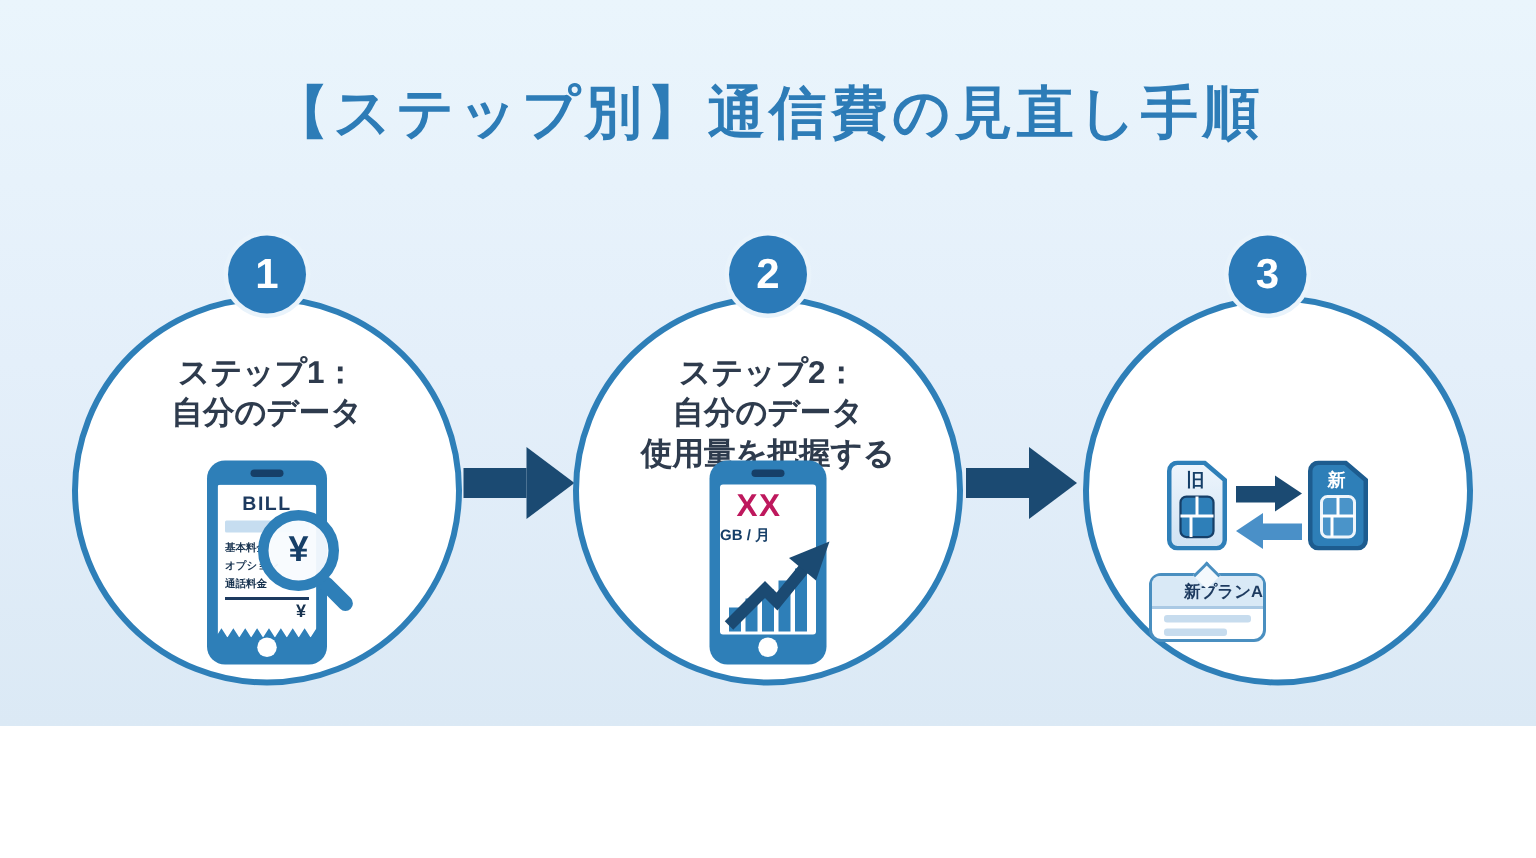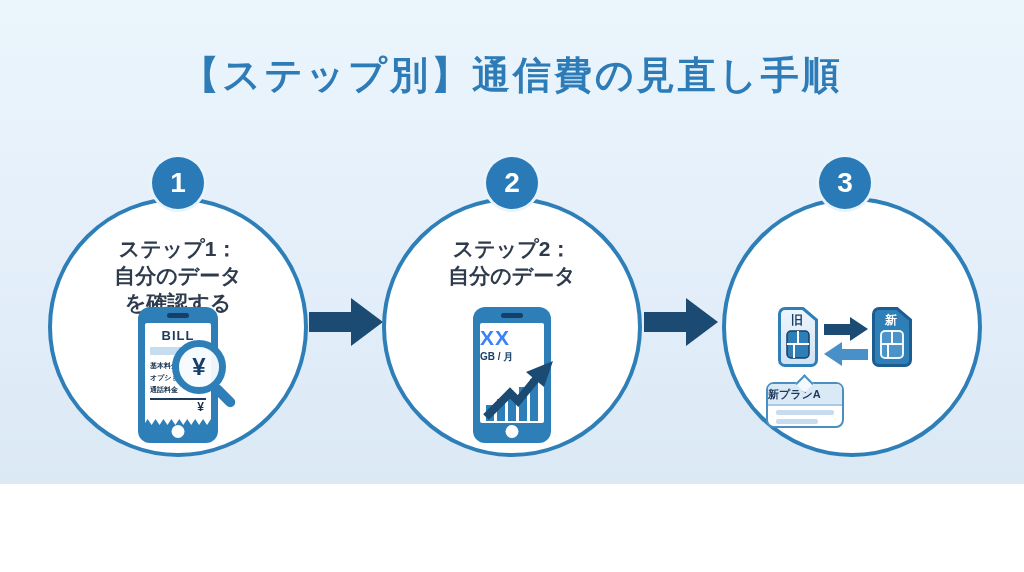--- a/index.html
+++ b/index.html
@@ -67,22 +67,22 @@
     display:flex; align-items:center; justify-content:center; z-index:4;
   }
   .magnifier-symbol { font-size:24px; font-weight:bold; color:#163f68; }
   .magnifier-handle {
     position:absolute; left:76px; top:74px; width:28px; height:10px; border-radius:6px;
     background:#2e7fb8; transform:rotate(45deg); transform-origin:0 50%; z-index:3;
   }
   
   .data-phone { left:87px; top:106px; width:78px; }
   .data-screen { height:100px; }
-  .data-amount { padding-right:12px; margin-top:3px;
-    font-size:21px; font-weight:bold; color:#3b82f6; letter-spacing:1px; }
+  .data-amount { text-align:center; padding-right:12px; margin-top:3px;
+    font-size:21px; font-weight:bold; color:#be185d; letter-spacing:1px; }
   .data-unit { text-align:left; padding-right:12px; font-size:10px; font-weight:bold; color:#163f68; }
   .usage-bars { position:absolute; left:6px; right:6px; bottom:2px; height:46px;
     display:flex; align-items:flex-end; justify-content:center; gap:3px; z-index:1; }
   .usage-bar { width:8px; background:#2e7fb8; }
   .ub1{height:16px;} .ub2{height:22px;} .ub3{height:28px;} .ub4{height:34px;} .ub5{height:42px;}
   .trend-arrow { position:absolute; left:0; top:24px; z-index:2; }
   
   .sim { position:absolute; width:40px; height:60px; }
   .sim-old { left:52px; top:106px; }
   .sim-new { left:146px; top:106px; }
@@ -99,21 +99,21 @@
     position:absolute; top:181px; width:78px; height:46px; box-sizing:border-box;
     border:2px solid #4a8fc0; border-radius:8px; background:#ffffff;
   }
   .card-a { left:40px; } .card-b { left:133px; }
   .plan-card-pointer {
     position:absolute; top:-7px; left:30px; width:11px; height:11px; background:#f4f9fd;
     border-left:2px solid #4a8fc0; border-top:2px solid #4a8fc0; transform:rotate(45deg);
   }
   .plan-card-header {
     background:#d9e9f6; border-radius:5px 5px 0 0; border-bottom:2px solid #aac9e4;
-    text-align:left; font-size:11px; font-weight:bold; color:#1d3a5f; padding:3px 0 2px 0;
+    text-align:right; font-size:11px; font-weight:bold; color:#1d3a5f; padding:3px 0 2px 0;
   }
   .card-line { height:5px; background:#c7dcee; border-radius:2px; margin:4px 8px 0 8px; }
   .cl2 { margin-right:24px; }
 </style>
 </head>
 <body>
 
 <div class="canvas">
 
   <div class="page-title">【ステップ別】通信費の見直し手順</div>
@@ -128,21 +128,20 @@
   </div>
 
   <div class="step-badge b1">1</div>
   <div class="step-badge b2">2</div>
   <div class="step-badge b3">3</div>
 
   <div class="step-circle c1">
     <div class="step-heading">
       <div>ステップ1：</div>
       <div>自分のデータ</div>
-      <div>を確認する</div>
     </div>
     <div class="phone bill-phone">
       <div class="phone-speaker"></div>
       <div class="phone-screen bill-screen">
         <div class="bill-header">BILL</div>
         <div class="bill-highlight"></div>
         <div class="bill-item">基本料金</div>
         <div class="bill-item">オプション</div>
         <div class="bill-item">通話料金</div>
         <div class="bill-divider"></div>
@@ -153,20 +152,21 @@
       <div class="magnifier-ring">
         <span class="magnifier-symbol">¥</span>
       </div>
     </div>
   </div>
 
   <div class="step-circle c2">
     <div class="step-heading">
       <div>ステップ2：</div>
       <div>自分のデータ</div>
+      <div>使用量を把握する</div>
     </div>
     <div class="phone data-phone">
       <div class="phone-speaker"></div>
       <div class="phone-screen data-screen">
         <div class="data-amount">XX</div>
         <div class="data-unit">GB / 月</div>
         <div class="usage-bars">
           <div class="usage-bar ub1"></div>
           <div class="usage-bar ub2"></div>
           <div class="usage-bar ub3"></div>

